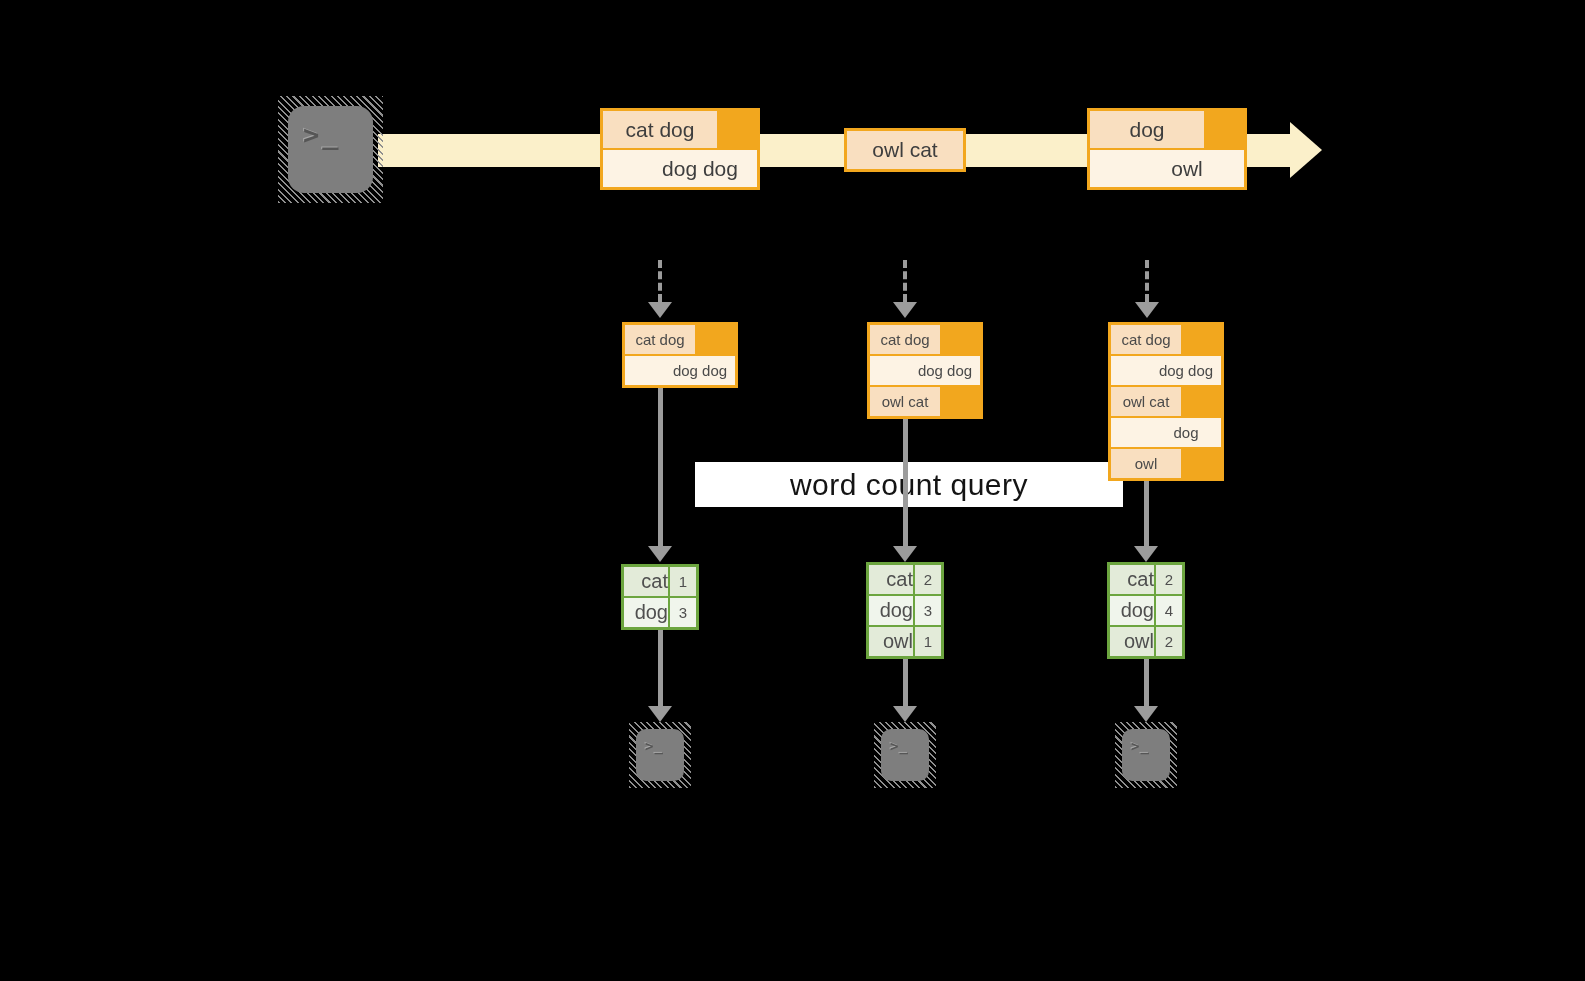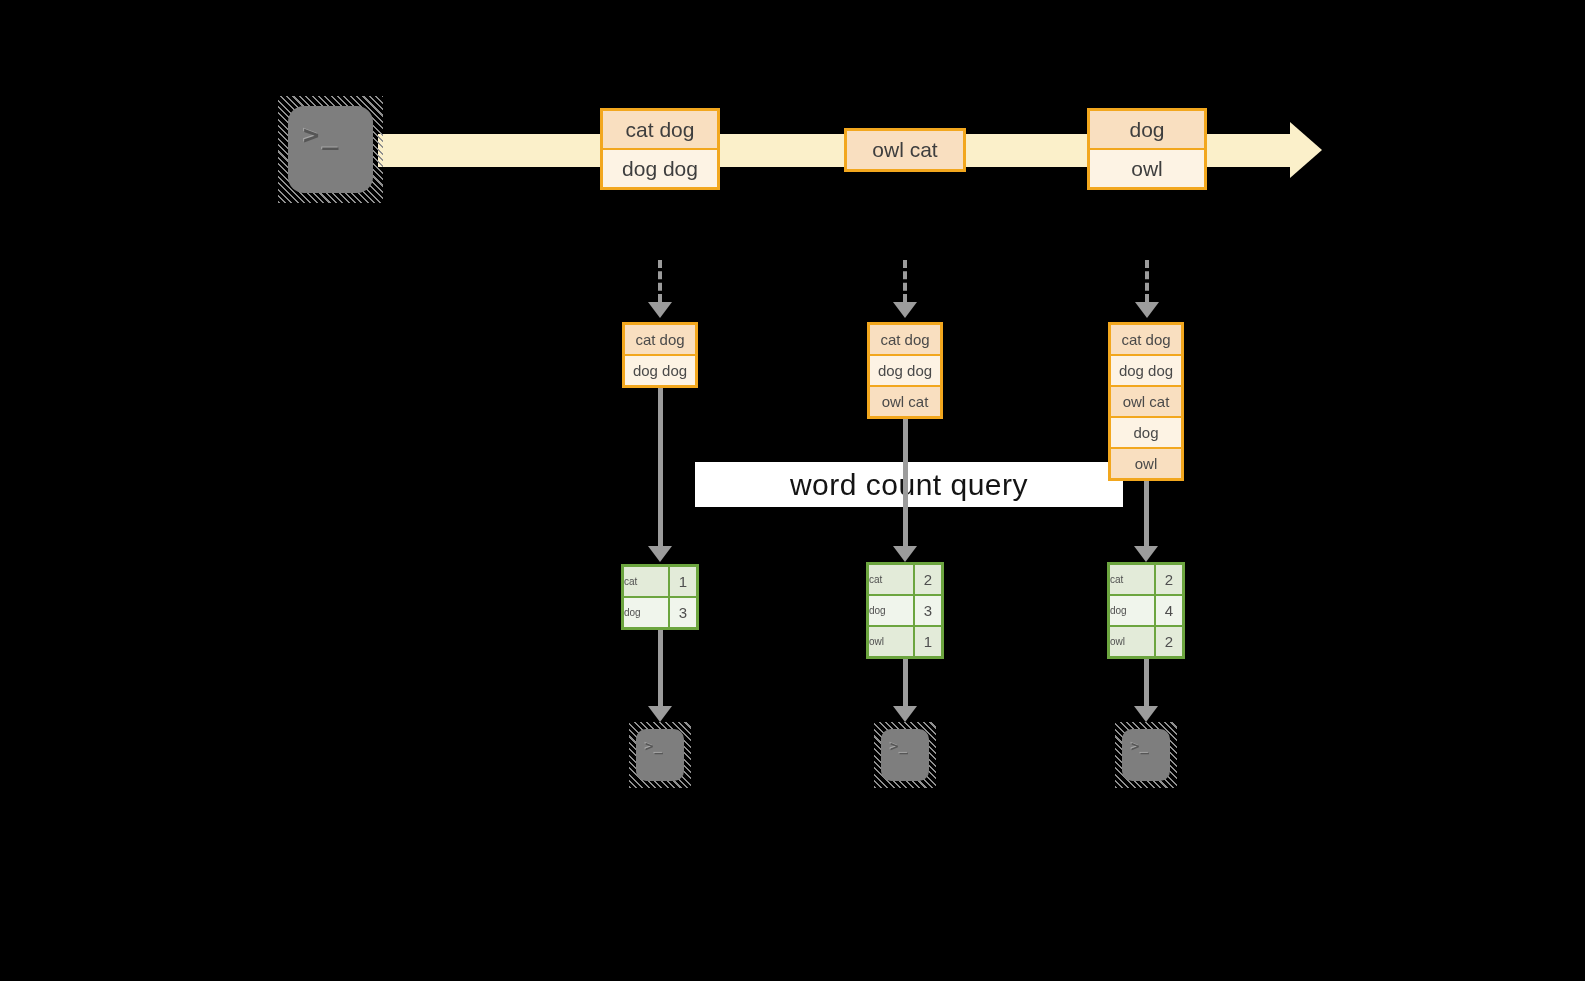--- a/index.html
+++ b/index.html
@@ -26,33 +26,33 @@
     border-top:28px solid transparent;border-bottom:28px solid transparent;
     border-left:32px solid var(--stream-band,#fbf0ca);}
   
   .event-box{position:absolute;z-index:3;border:3px solid var(--event-border,#f2a71e);
     display:flex;flex-direction:column;background:var(--event-border,#f2a71e);}
   .e-cell{width:114px;height:37px;line-height:37px;text-align:center;
     font-size:21px;color:#3e3e3e;}
   .e-cell + .e-cell{margin-top:2px;}
   .event-box.single .e-cell{width:116px;height:38px;line-height:38px;}
   .fill-dark{background:var(--event-fill-dark,#f9dfc0);}
-  .fill-light{background:var(--event-fill-light,#fdf3e4);}
+  .fill-light{background:var(--event-fill-light,#fdf3e4);padding-left:40px;}
   
   .stack{position:absolute;z-index:3;border:3px solid var(--event-border,#f2a71e);
     display:flex;flex-direction:column;background:var(--event-border,#f2a71e);}
   .s-row{width:70px;height:29px;line-height:29px;text-align:center;
     font-size:15px;color:#4a4a4a;}
   .s-row + .s-row{margin-top:2px;}
   
   .ctable{position:absolute;z-index:3;border:3px solid var(--table-border,#6ca53f);
     display:flex;flex-direction:column;background:var(--table-border,#6ca53f);}
   .t-row{display:flex;height:29px;}
   .t-row + .t-row{margin-top:2px;}
-  .t-label{width:44px;text-align:left;line-height:29px;font-size:10px;
+  .t-label{width:44px;text-align:right;line-height:29px;font-size:20px;
     color:#4f4f4f;margin-right:2px;}
   .t-val{width:26px;text-align:center;line-height:29px;font-size:15px;color:#4f4f4f;}
   .t-row.dark .t-label,.t-row.dark .t-val{background:var(--table-fill-dark,#e3ebd9);}
   .t-row.light .t-label,.t-row.light .t-val{background:var(--table-fill-light,#f0f5ec);}
   
   .vdash{position:absolute;width:0;z-index:2;border-left:4px dashed var(--arrow,#9c9c9c);}
   .vshaft{position:absolute;width:5px;z-index:2;background:var(--arrow,#9c9c9c);}
   .vhead{position:absolute;width:0;height:0;z-index:2;
     border-left:12px solid transparent;border-right:12px solid transparent;
     border-top:16px solid var(--arrow,#9c9c9c);}

